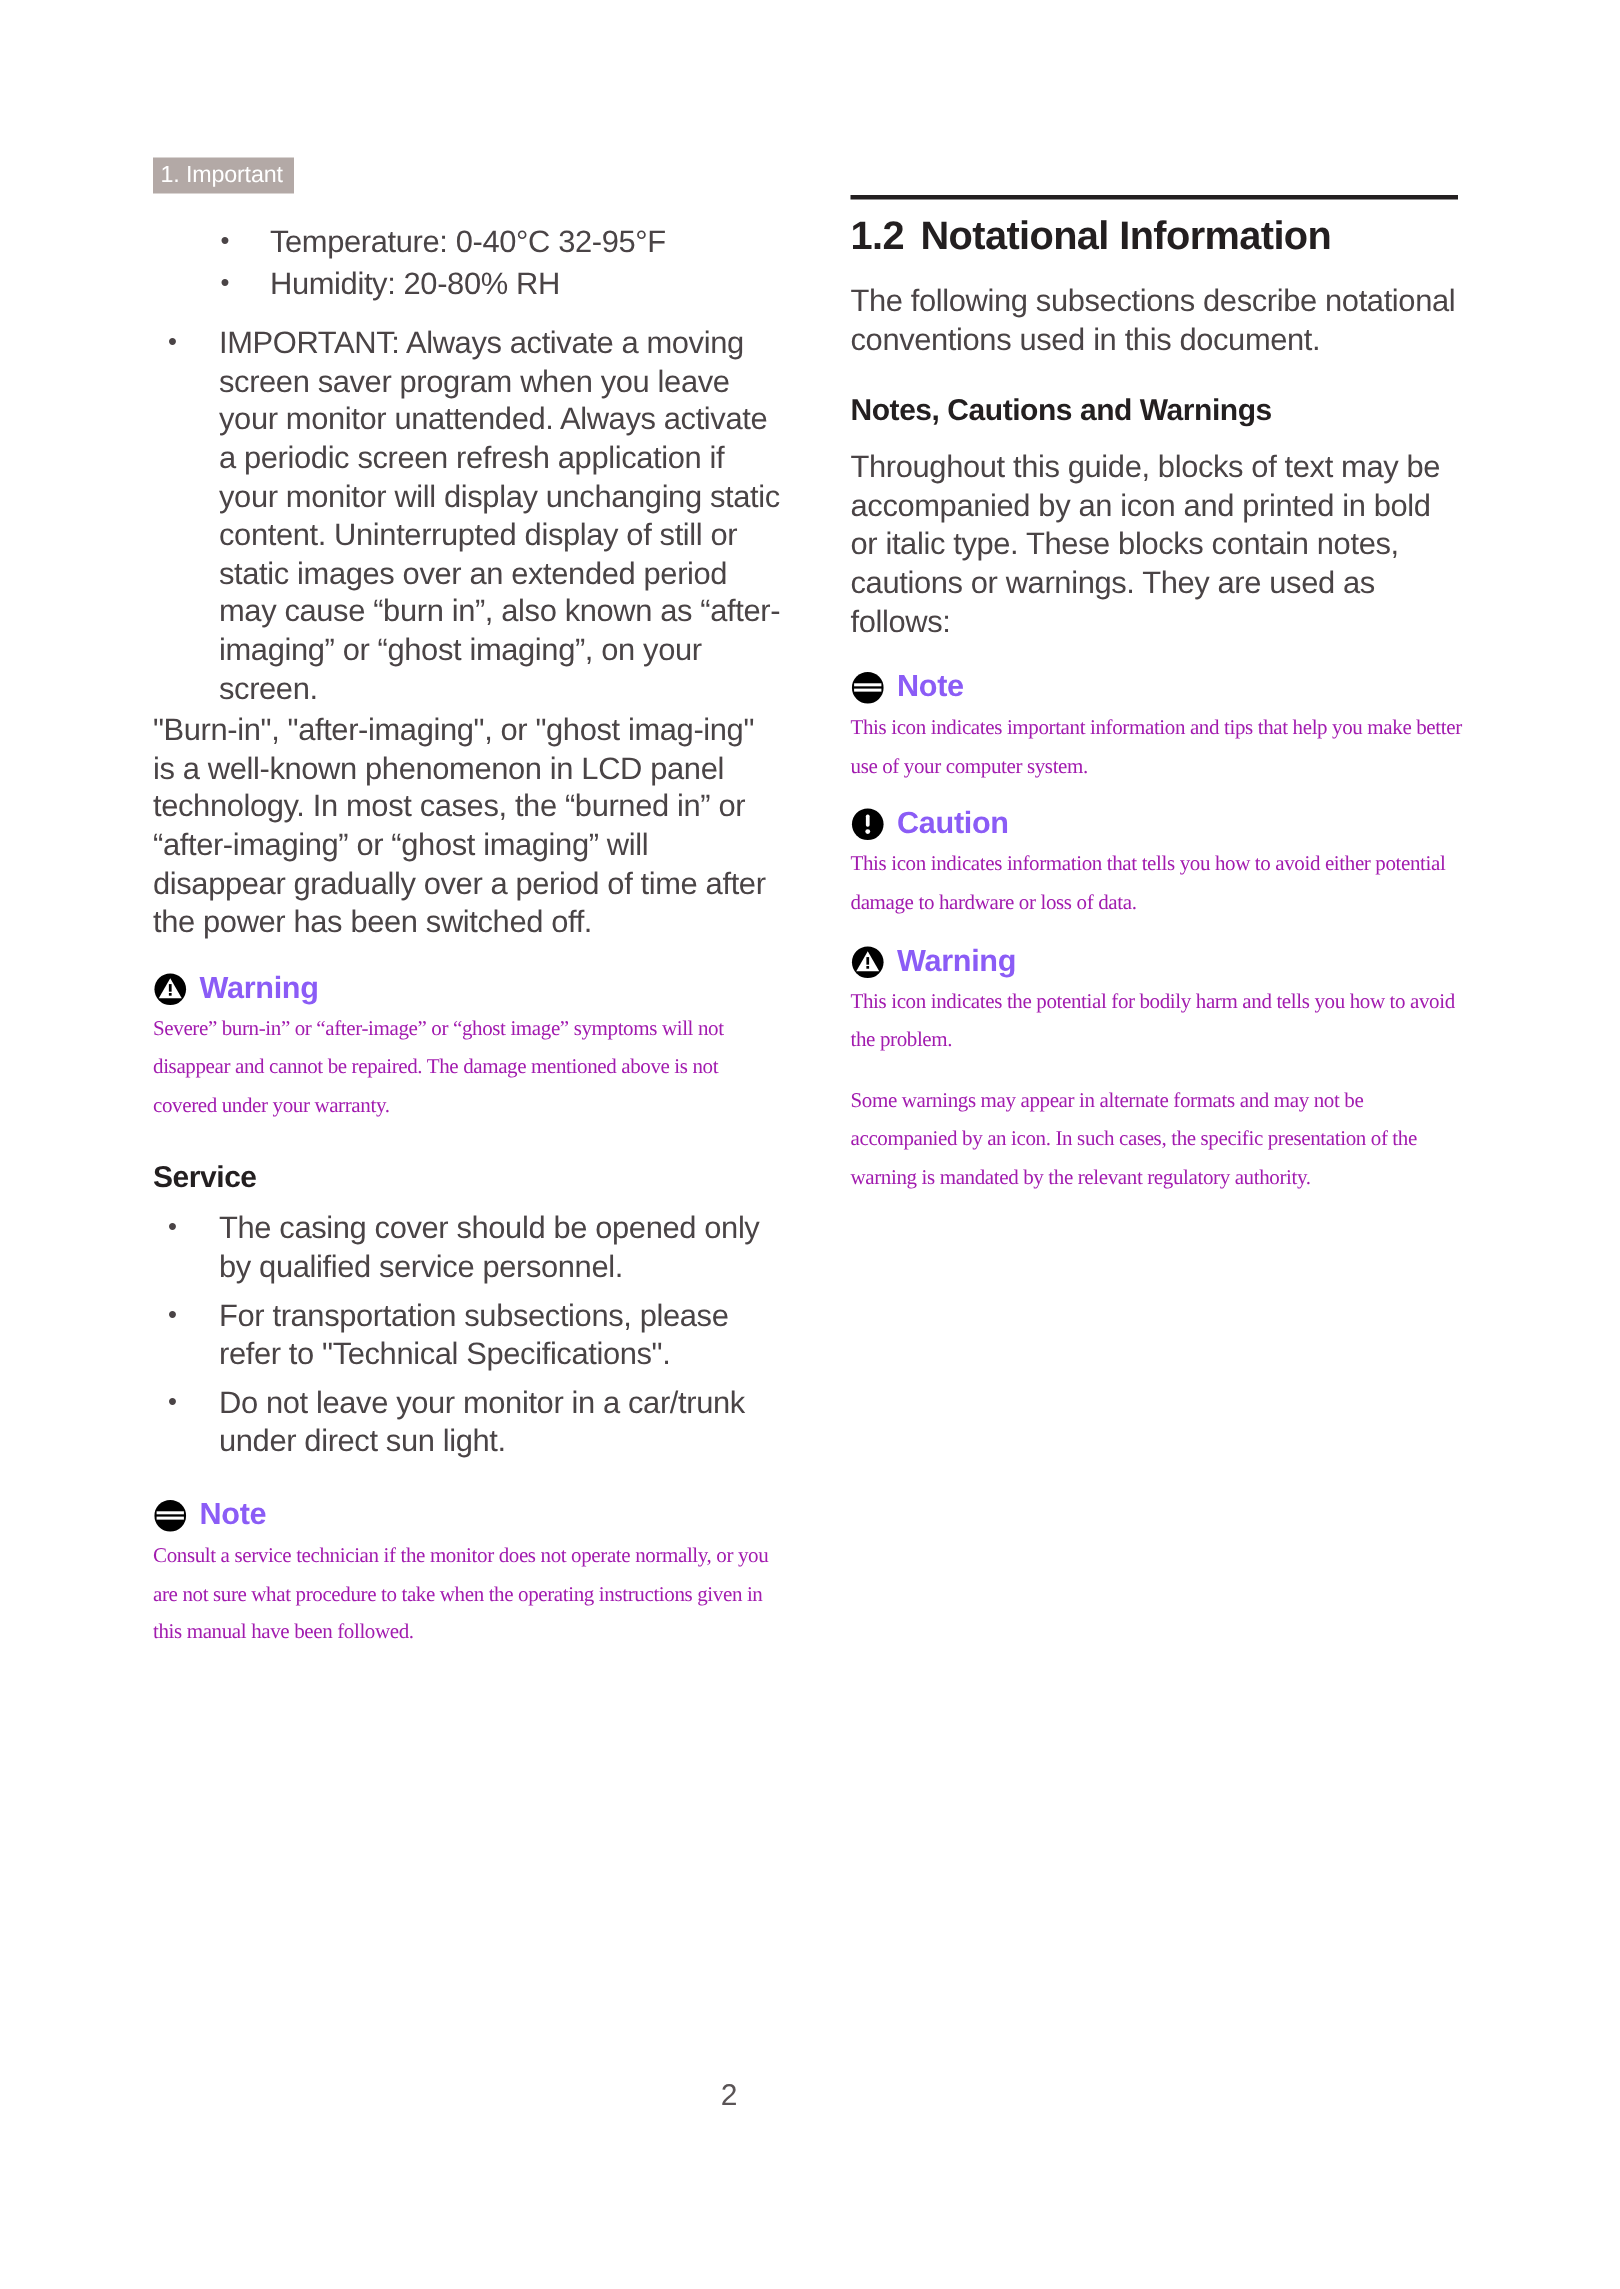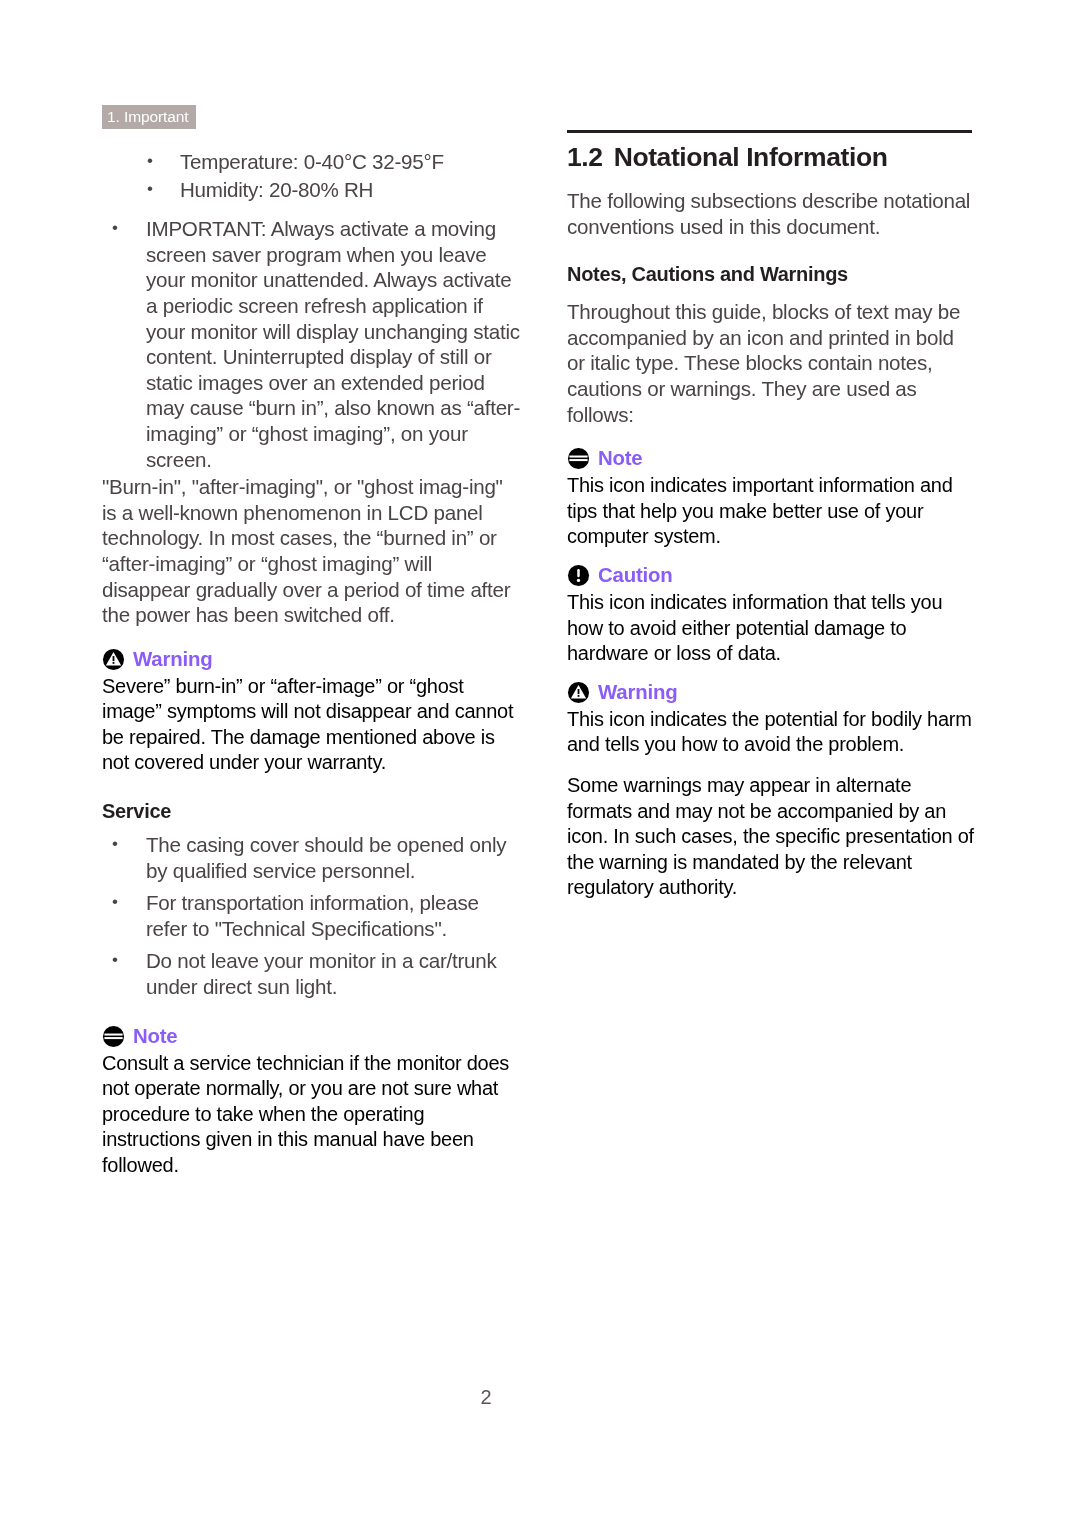--- a/index.html
+++ b/index.html
@@ -131,25 +131,26 @@
     margin-bottom: 1px;
   }
   .callout-title {
     font-size: 20.4px;
     font-weight: bold;
     color: #8b5cf6;
     letter-spacing: -0.2px;
     line-height: 27px;
   }
   .callout-body {
-    font-size: 20px;
+    font-size: 14px;
     line-height: 25.6px;
-    color: #000000;
+    color: #a21caf;
     letter-spacing: -0.25px;
     margin: 0;
+    font-family: Liberation Serif, serif;
   }
   .callout-body + .callout-body { margin-top: 15px; }
 
   .ico { width: 23px; height: 23px; display: block; flex: 0 0 23px; }
 
   
   .page-number {
     position: absolute;
     left: 0;
     right: 0;
@@ -206,21 +207,21 @@
     </div>
 
     <div class="sp-22"></div>
 
     <p class="subhead">Service</p>
 
     <div class="sp-8"></div>
 
     <ul class="bullets spaced">
       <li>The casing cover should be opened only by qualified service personnel.</li>
-      <li>For transportation information, please refer to "Technical Specifications".</li>
+      <li>For transportation subsections, please refer to "Technical Specifications".</li>
       <li>Do not leave your monitor in a car/trunk under direct sun light.</li>
     </ul>
 
     <div class="sp-16"></div>
 
     <div class="callout">
       <div class="callout-head">
         <span class="ico">
           <svg viewBox="0 0 24 24" width="23" height="23" aria-hidden="true">
             <circle cx="12" cy="12" r="11" fill="#000000"></circle>

